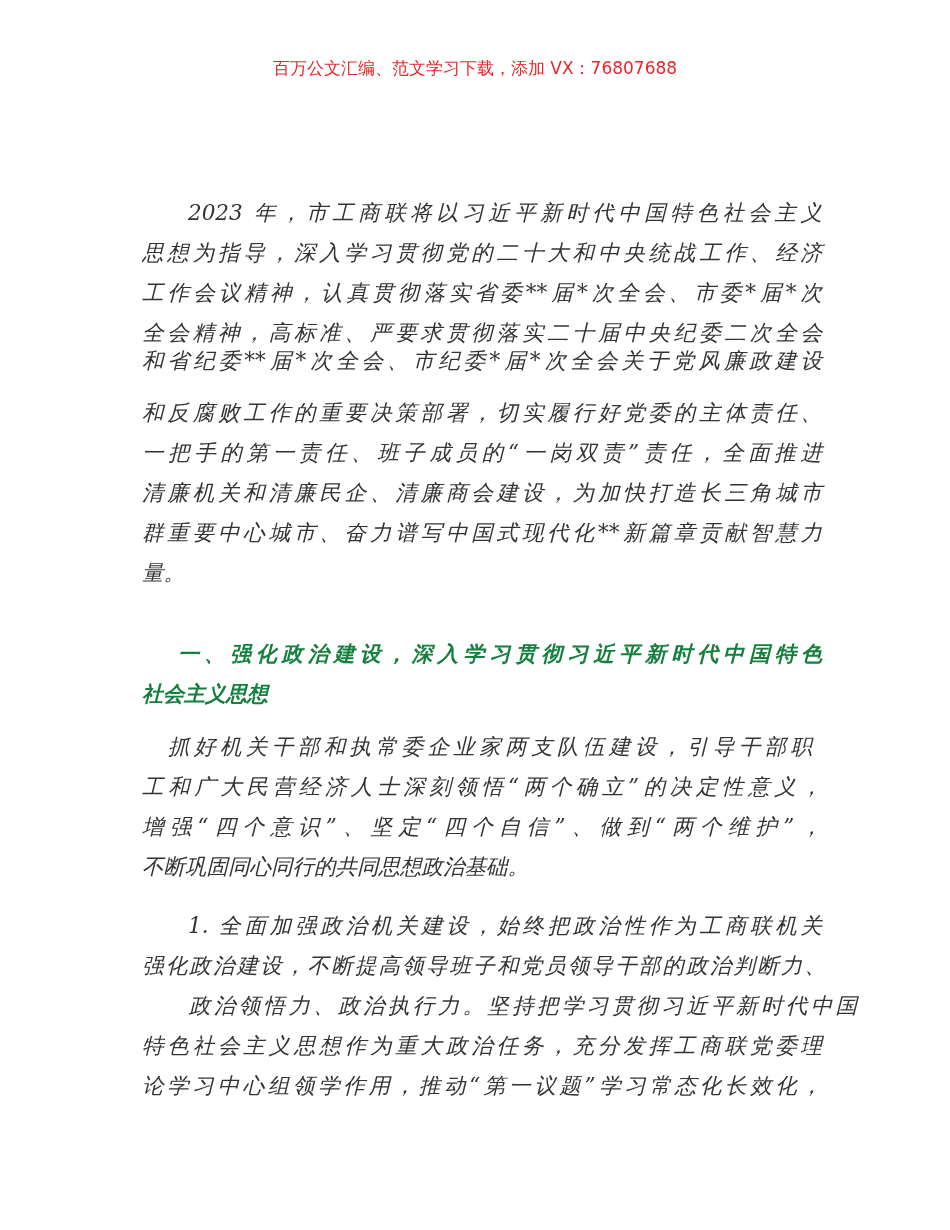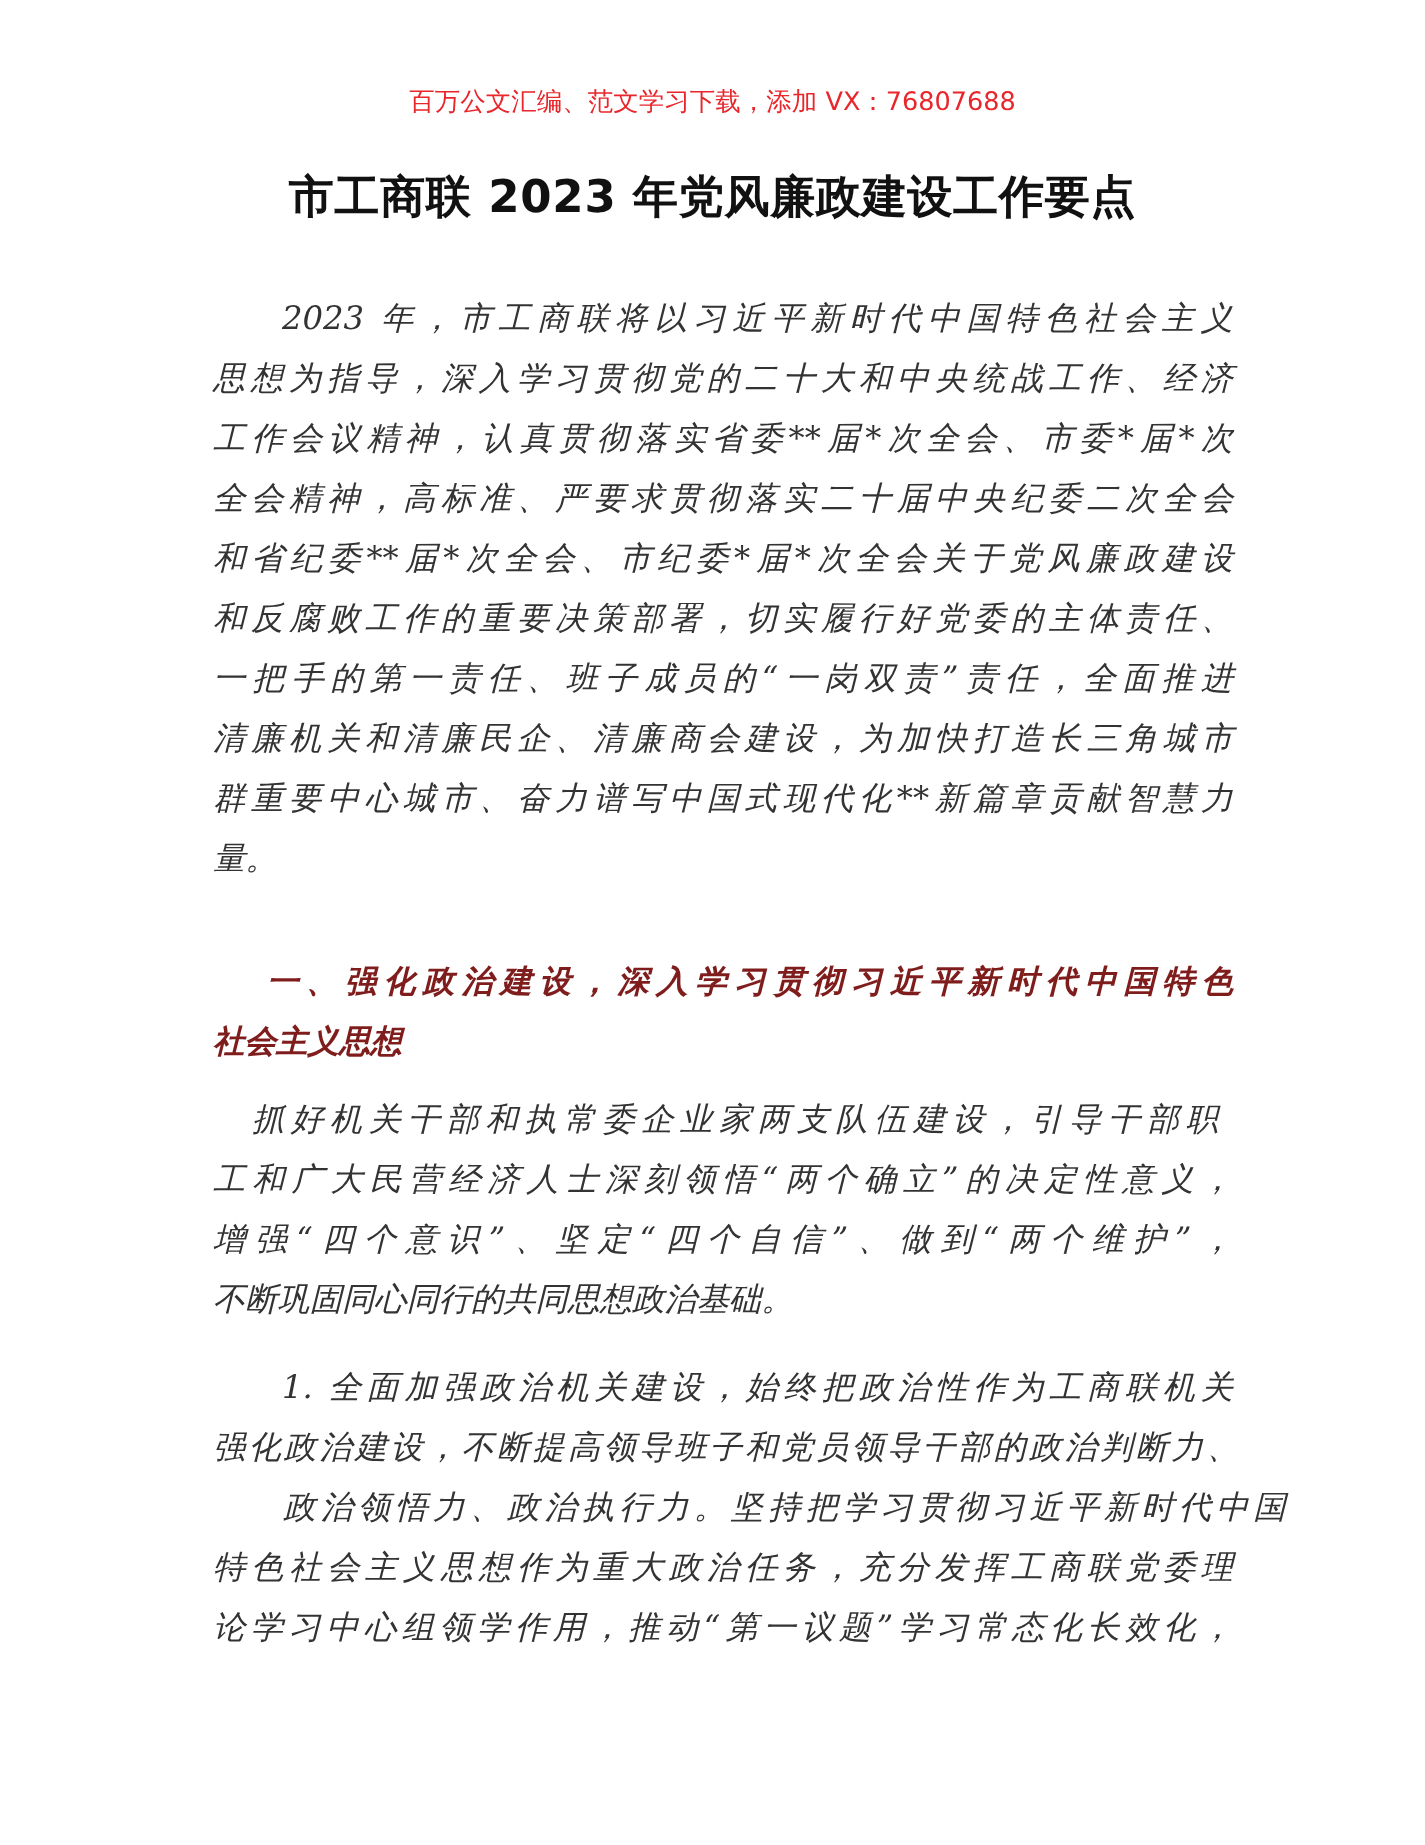--- a/index.html
+++ b/index.html
@@ -15,35 +15,34 @@
       font-family: "DejaVu Sans", "Liberation Sans", sans-serif; font-size: 30px; font-weight: bold;
       line-height: 40px; color: #111; white-space: nowrap; letter-spacing: 0.5px;
     }
     .line {
       position: absolute; left: 142px; width: 680px;
       font-family: "DejaVu Serif", "Liberation Serif", serif; font-size: 21.5px; line-height: 30px;
       color: #333; white-space: nowrap; text-align: justify; text-align-last: justify; font-style: italic;
     }
     .line.last { text-align-last: left; }
     .line.indent { left: 188px; width: 634px; }
-    .line.head { font-family: "DejaVu Sans", "Liberation Sans", sans-serif; font-weight: bold; font-size: 21px; color: #7f1d1d; }
+    .line.head { font-family: "DejaVu Sans", "Liberation Sans", sans-serif; font-weight: bold; font-size: 21px; color: #15803d; }
   </style>
 </head>
 <body>
 
 <div class="page">
   <div class="watermark">百万公文汇编、范文学习下载，添加 VX：76807688</div>
-  <div class="title">市工商联 2023 年党风廉政建设工作要点</div>
 
   <div>
     <div class="line indent" style="top:198px">2023 年，市工商联将以习近平新时代中国特色社会主义</div>
     <div class="line" style="top:238px">思想为指导，深入学习贯彻党的二十大和中央统战工作、经济</div>
     <div class="line" style="top:278px">工作会议精神，认真贯彻落实省委**届*次全会、市委*届*次</div>
     <div class="line" style="top:318px">全会精神，高标准、严要求贯彻落实二十届中央纪委二次全会</div>
-    <div class="line" style="top:358px">和省纪委**届*次全会、市纪委*届*次全会关于党风廉政建设</div>
+    <div class="line" style="top:346px">和省纪委**届*次全会、市纪委*届*次全会关于党风廉政建设</div>
     <div class="line" style="top:398px">和反腐败工作的重要决策部署，切实履行好党委的主体责任、</div>
     <div class="line" style="top:438px">一把手的第一责任、班子成员的“一岗双责”责任，全面推进</div>
     <div class="line" style="top:478px">清廉机关和清廉民企、清廉商会建设，为加快打造长三角城市</div>
     <div class="line" style="top:518px">群重要中心城市、奋力谱写中国式现代化**新篇章贡献智慧力</div>
     <div class="line last" style="top:558px">量。</div>
   </div>
 
   <div>
     <div class="line head indent" style="top:639px; left:178px; width:644px;">一、强化政治建设，深入学习贯彻习近平新时代中国特色</div>
     <div class="line head last" style="top:679px">社会主义思想</div>

